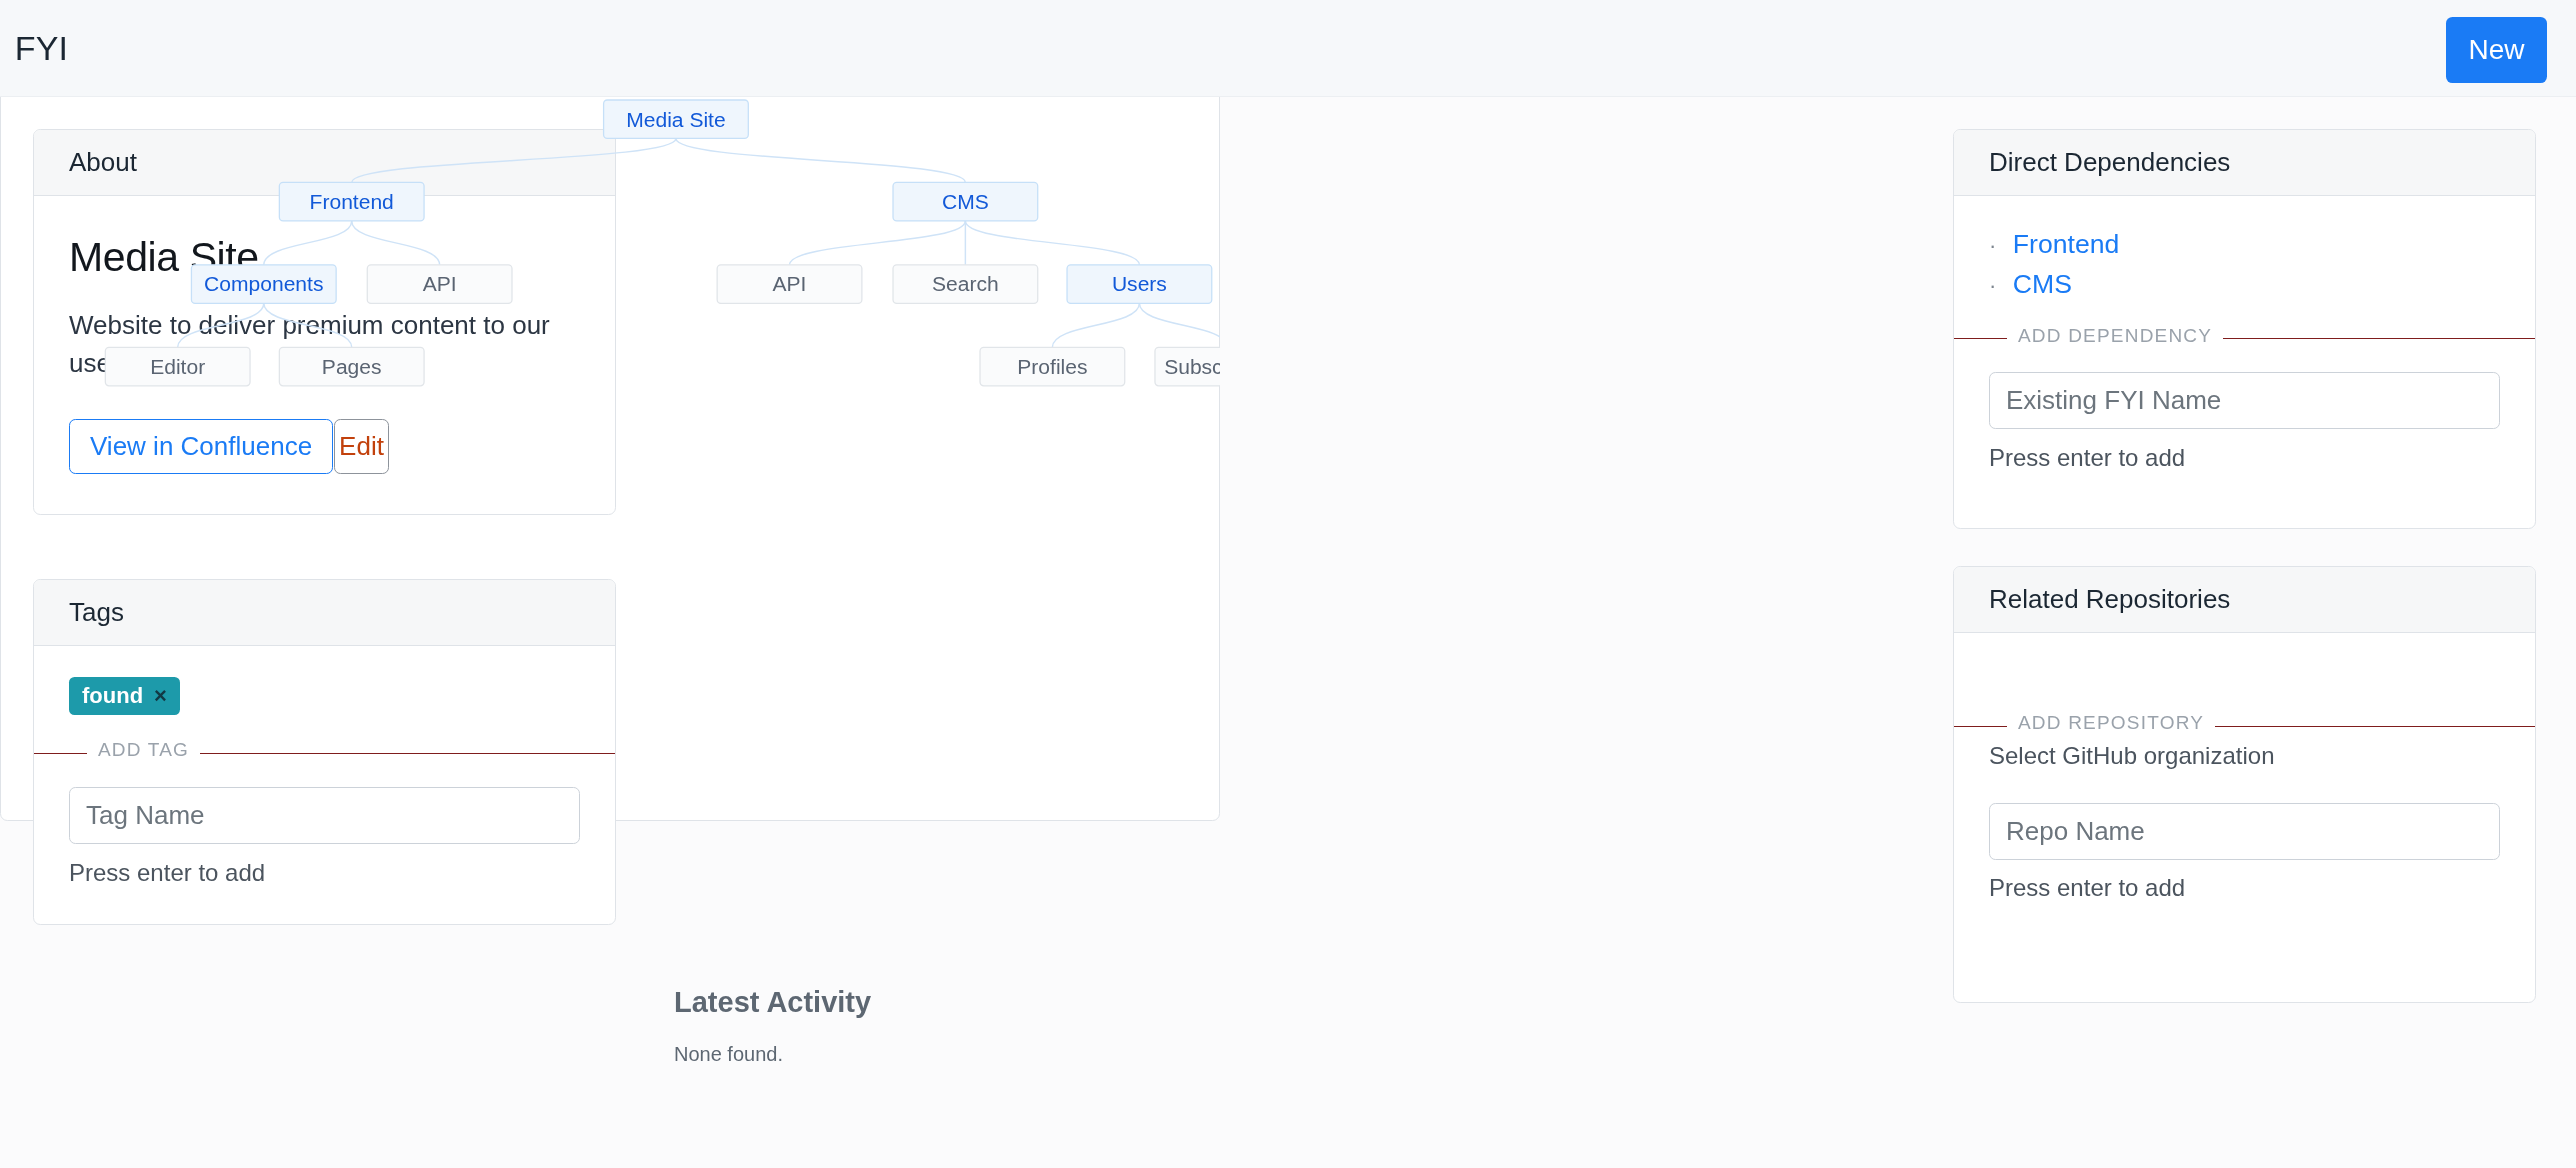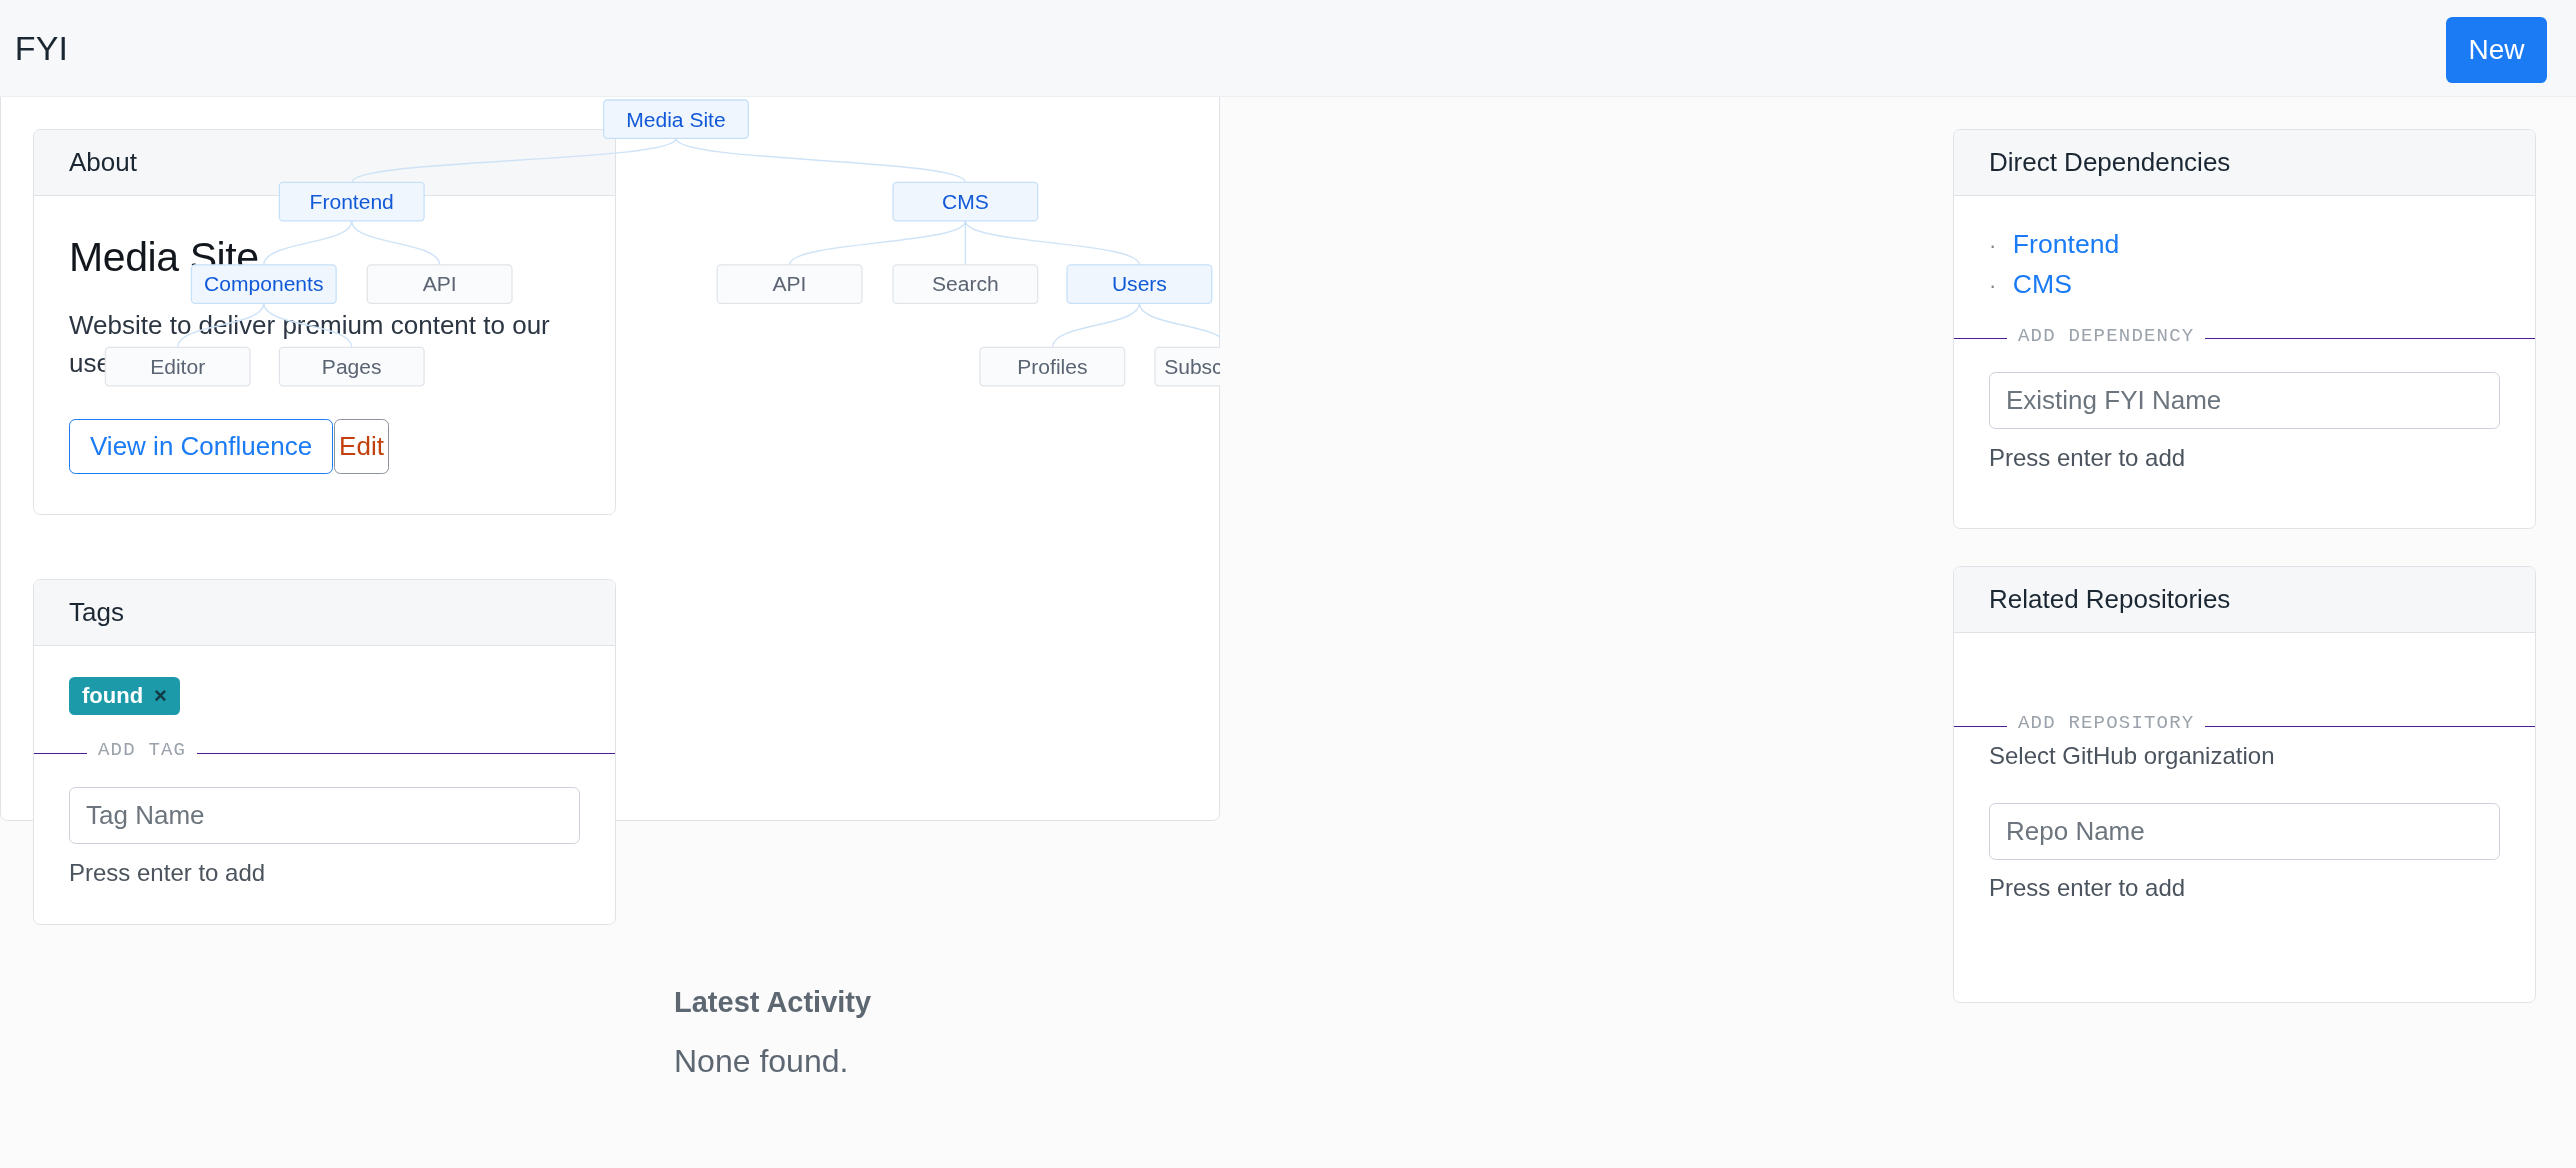--- a/index.html
+++ b/index.html
@@ -80,21 +80,21 @@
     color: #ffffff; font-size: 22px; font-weight: bold;
   }
   .tag-x { color: #123844; font-size: 22px; cursor: pointer; line-height: 1; }
 
   
   .sep {
     position: relative;
     margin-top: 38px;
     margin-left: -35px; margin-right: -35px;
     padding-left: 35px;
-    height: 0.9px; background: #4c1d95; font-family: Liberation Mono, monospace;
+    height: 0.9px; background: #7f1d1d;
   }
   .sep-label {
     position: absolute; top: -13.7px; left: 53px;
     background: #ffffff; padding: 0 11px;
     font-size: 19px; letter-spacing: 1.2px;
     color: #9aa2ab;
   }
 
   .field {
     margin-top: 33px;
@@ -115,21 +115,21 @@
   #tree-svg { position: absolute; left: 0; top: 0; width: 1220px; height: 821px; }
   .node-rect-on  { fill: #eff6fd; stroke: #c6e0f8; stroke-width: 1.4; }
   .node-rect-off { fill: #fafbfc; stroke: #e1e5e9; stroke-width: 1.4; }
   .node-text-on  { fill: #1259d8; font-family: "Liberation Sans", sans-serif; font-size: 23px; text-anchor: middle; }
   .node-text-off { fill: #5a6472; font-family: "Liberation Sans", sans-serif; font-size: 23px; text-anchor: middle; }
   .edge { fill: none; stroke: #cfe3f7; stroke-width: 1.6; }
 
   
   #activity { position: absolute; left: 674px; top: 986px; width: 824px; }
   .activity-title { font-size: 29px; font-weight: bold; color: #5d6772; }
-  .activity-empty { font-size: 32px; color: #5d6772; margin-top: 24px; }
+  .activity-empty { font-size: 20px; color: #5d6772; margin-top: 24px; }
 
   
   #deps-card { left: 1953px; top: 129px; width: 583px; height: 400px; }
   .dep-list { margin-top: 33px; list-style: none; }
   .dep-item { display: flex; align-items: baseline; gap: 16.5px; margin-bottom: 9.2px; }
   .dep-bullet { color: #7d868f; font-size: 22px; line-height: 1; }
   .dep-link { color: #1a7bf5; font-size: 26.6px; text-decoration: none; cursor: pointer; }
 
   #repos-card { left: 1953px; top: 566px; width: 583px; height: 437px; }
   .repos-gap { height: 55px; }

